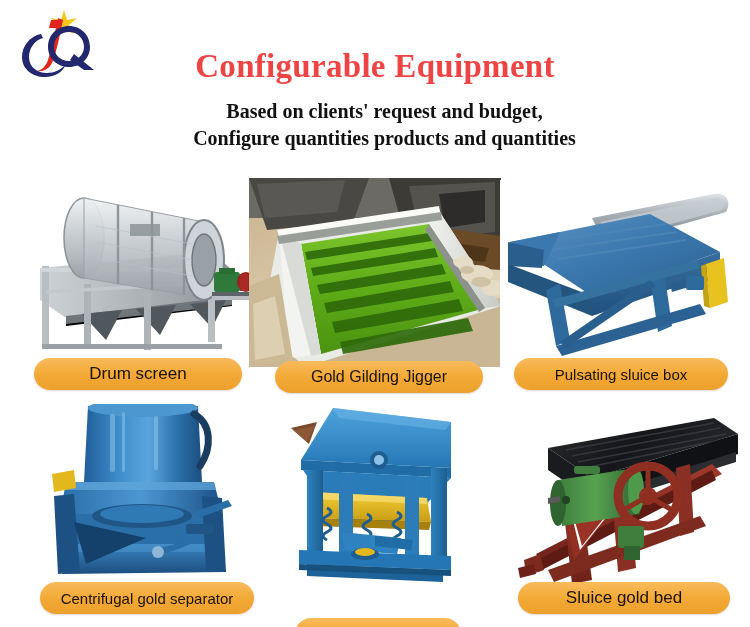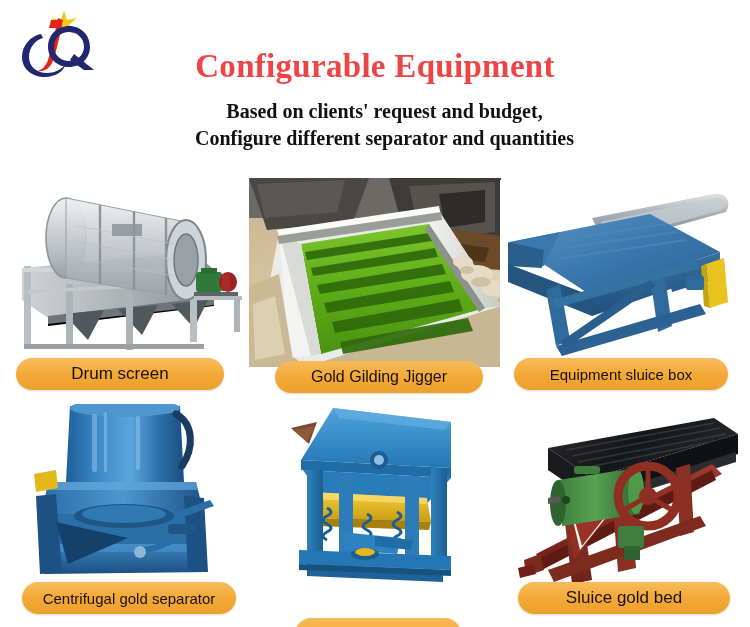--- a/index.html
+++ b/index.html
@@ -62,21 +62,21 @@
     width: 750px;
     height: 447px;
   }
   .card {
     position: absolute;
     width: 240px;
     height: 213px;
   }
   .card.r1 { top: 0px; }
   .card.r2 { top: 224px; }
-  .card.c1 { left: 8px; text-decoration: underline; }
+  .card.c1 { left: 26px; text-decoration: underline; }
   .card.c2 { left: 255px; }
   .card.c3 { left: 500px; }
 
   .card-media {
     position: absolute;
     left: 0;
     top: 0;
     width: 240px;
     height: 188px;
     overflow: hidden;
@@ -138,21 +138,21 @@
              C53 55 46 49 46 41 C46 32 53 26 61 26 Z" fill="#22276e"></path>
 
     <path d="M66 48 L86 64 L76 64 L62 54 Z" fill="#22276e"></path>
   </svg>
 </div>
 
 <div class="header-block">
   <h1 class="page-title">Configurable Equipment</h1>
   <p class="page-subtitle">
     <span class="sub-line">Based on clients' request and budget,</span>
-    <span class="sub-line">Configure different separator and quantities</span>
+    <span class="sub-line">Configure quantities products and quantities</span>
   </p>
 </div>
 
 <div class="grid">
 
   <div class="card r1 c1">
     <div class="card-media">
       <svg viewBox="0 0 240 188" class="scene">
         <defs>
           <linearGradient id="steelA" x1="0" y1="0" x2="0" y2="1">
@@ -341,21 +341,21 @@
 
         <path d="M60 162 L150 100 L156 106 L66 168 Z" fill="#2a5f8d"></path>
         <path d="M170 104 L210 92 L212 100 L172 112 Z" fill="#2a5f8d"></path>
 
         <path d="M206 84 L224 78 L228 122 L210 128 Z" fill="#e8c21e"></path>
         <path d="M206 84 L210 128 L204 126 L201 86 Z" fill="#c4a314"></path>
 
         <rect x="186" y="96" width="18" height="14" rx="2" fill="#2f6a9c"></rect>
       </svg>
     </div>
-    <div class="pill w-tight">Equipment sluice box</div>
+    <div class="pill w-tight">Pulsating sluice box</div>
   </div>
 
   <div class="card r2 c1">
     <div class="card-media">
       <svg viewBox="0 0 240 188" class="scene">
         <defs>
           <linearGradient id="cBlue" x1="0" y1="0" x2="1" y2="0">
             <stop offset="0" stop-color="#1f5e99"></stop>
               <stop offset=".3" stop-color="#3f8ecb"></stop>
             <stop offset=".55" stop-color="#5aa5dd"></stop>

